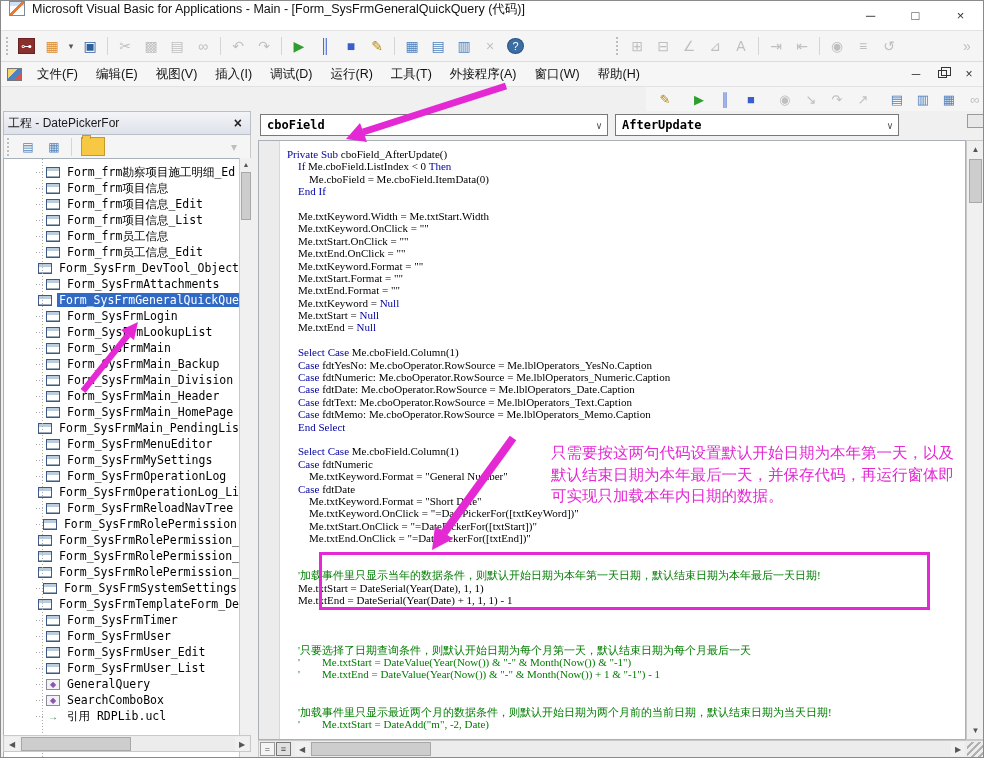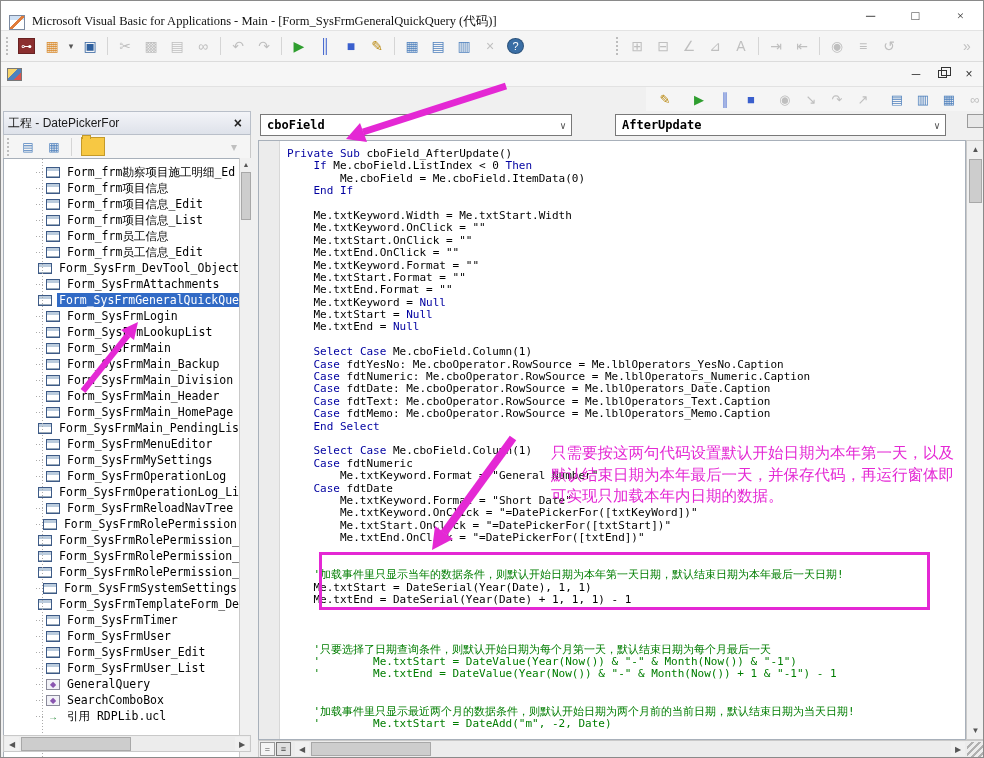--- a/index.html
+++ b/index.html
@@ -1,21 +1,21 @@
 <!DOCTYPE html>
 <html><head>
 <meta charset="utf-8">
 <style>
   html,body{margin:0;padding:0;background:#888;}
   *{box-sizing:border-box;}
   .window{position:relative;width:984px;height:758px;background:#f0f0f0;border:1px solid #8a8a8a;
           font-family:"Liberation Sans",sans-serif;overflow:hidden;}
   
   .titlebar{position:absolute;left:0;top:0;width:100%;height:30px;background:#ffffff;
-            display:flex;align-items:flex-end;border-bottom:1px solid #e3e3e3;font-family:Liberation Serif, serif;}
+            display:flex;align-items:flex-start;border-bottom:1px solid #e3e3e3;}
   .app-icon{width:16px;height:15px;margin:0 7px 0 8px;border:1px solid #7c8aa0;background:
      linear-gradient(135deg,transparent 42%,#e07b39 42%,#e07b39 58%,transparent 58%),
      linear-gradient(#cfe0f4 0 4px,#fff 4px);}
   .title-text{font-size:12.5px;color:#111;}
   .win-controls{margin-left:auto;display:flex;height:100%;}
   .wc{width:45px;height:100%;display:flex;align-items:center;justify-content:center;
       font-size:13px;color:#333;cursor:default;}
   
   .toolbar1{position:absolute;left:0;top:30px;width:100%;height:31px;background:#f5f5f5;
             border-bottom:1px solid #dcdcdc;display:flex;align-items:center;}
@@ -75,29 +75,29 @@
   .panel-hscroll{position:absolute;left:2px;top:624px;width:248px;height:17px;background:#ececec;border:1px solid #c9c9c9;}
   .panel-hscroll .lt{left:1px;top:1px;width:14px;height:14px;font-size:8px;}
   .panel-hscroll .rt{right:1px;top:1px;width:14px;height:14px;font-size:8px;}
   .panel-hthumb{position:absolute;left:17px;top:1px;width:110px;height:14px;background:#cdcdcd;border:1px solid #a8a8a8;}
   
   .combo-row{position:absolute;left:257px;top:110px;width:727px;height:29px;background:#f0f0f0;}
   .combo{position:absolute;top:3px;height:22px;background:#fff;border:1px solid #787878;
          display:flex;align-items:center;font-family:"DejaVu Sans Mono",monospace;
          font-size:12px;font-weight:bold;color:#000;padding-left:6px;}
   .combo .chev{margin-left:auto;margin-right:5px;font-size:10px;color:#555;font-weight:normal;}
-  .combo.obj{left:2px;width:312px;}
-  .combo.evt{left:357px;width:331px;}
+  .combo.obj{left:2px;width:348px;}
+  .combo.evt{left:357px;width:284px;}
   .split-box{position:absolute;right:1px;top:3px;width:17px;height:14px;background:#e8e8e8;border:1px solid #9a9a9a;}
   .code-area{position:absolute;left:257px;top:139px;width:708px;height:600px;background:#fff;
              border:1px solid #a8b0ba;overflow:hidden;}
   .code-margin{position:absolute;left:0;top:0;width:21px;height:100%;background:#ececec;border-right:1px solid #d8d8d8;}
   .code-lines{position:absolute;left:28px;top:7px;white-space:pre;
       font-family:"DejaVu Sans Mono",monospace;font-size:11px;line-height:12.4px;color:#000;}
-  .code-line{height:12.4px;}
+  .code-line{height:12.4px;font-family:Liberation Serif, serif;}
   .kw{color:#0000a0;}
   .comment{color:#007d00;}
   
   .code-vscroll{position:absolute;left:965px;top:139px;width:18px;height:600px;background:#f0f0f0;border:1px solid #c9c9c9;}
   .code-vscroll .up{left:1px;top:1px;width:15px;height:15px;font-size:8px;}
   .code-vscroll .dn{left:1px;bottom:1px;width:15px;height:15px;font-size:8px;}
   .code-vthumb{position:absolute;left:2px;top:18px;width:13px;height:44px;background:#cdcdcd;border:1px solid #a8a8a8;}
   .code-bottom{position:absolute;left:257px;top:739px;width:726px;height:18px;background:#ececec;border:1px solid #c9c9c9;display:flex;align-items:center;}
   .view-btn{width:15px;height:14px;margin-left:1px;border:1px solid #9a9a9a;background:#f4f4f4;
             display:flex;align-items:center;justify-content:center;font-size:9px;color:#444;}
@@ -168,20 +168,32 @@
         <span class="tb-sep"></span>
         <span class="tb-icon dis">◉</span>
         <span class="tb-icon dis">≡</span>
         <span class="tb-icon dis">↺</span>
         <span class="tb-icon dis tb-ml">»</span>
       </div>
   </div>
 
   <div class="menubar">
     <span class="child-icon"></span>
+    <span style="display:flex;">
+        <span class="menu-item">文件(F)</span>
+        <span class="menu-item">编辑(E)</span>
+        <span class="menu-item">视图(V)</span>
+        <span class="menu-item">插入(I)</span>
+        <span class="menu-item">调试(D)</span>
+        <span class="menu-item">运行(R)</span>
+        <span class="menu-item">工具(T)</span>
+        <span class="menu-item">外接程序(A)</span>
+        <span class="menu-item">窗口(W)</span>
+        <span class="menu-item">帮助(H)</span>
+      </span>
     <span class="child-controls">
       <span class="cc">─</span>
       <span class="restore-box"></span>
       <span class="cc">×</span>
     </span>
   </div>
 
   <div class="row3">
     <div class="debug-bar">
         <span class="grip"></span>

